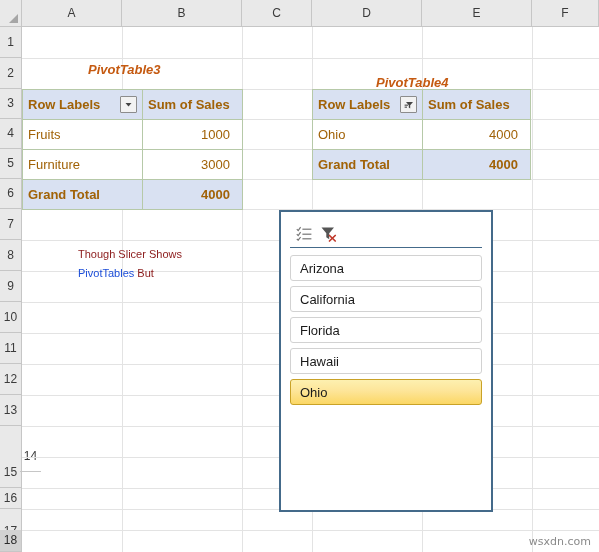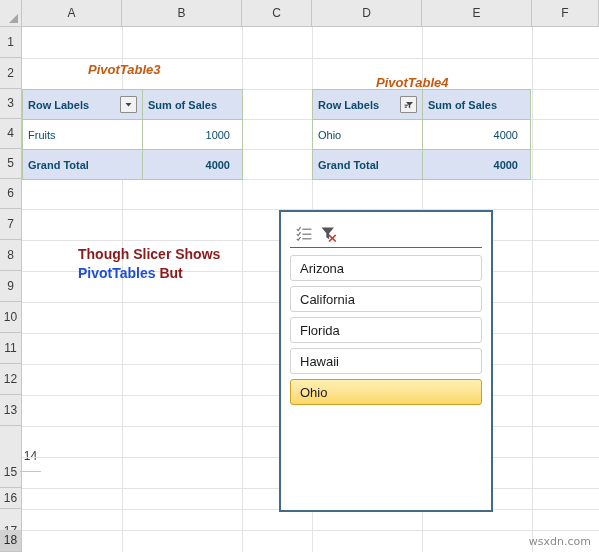--- a/index.html
+++ b/index.html
@@ -106,22 +106,22 @@
     font-size: 13px;
     font-weight: bold;
     font-style: italic;
     color: #c55a11;
     white-space: nowrap;
   }
 
   .pivot {
     position: absolute;
     border-collapse: collapse;
-    font-size: 11px;
-    color: #0c4a6e;
+    font-size: 13px;
+    color: #a16207;
     table-layout: fixed;
   }
   .pivot td {
     border: 1px solid #b6c9a8;
     height: 30px;
     padding: 0 5px;
     box-sizing: border-box;
     vertical-align: middle;
     white-space: nowrap;
     overflow: hidden;
@@ -156,22 +156,22 @@
     border-radius: 1px;
     display: inline-flex;
     align-items: center;
     justify-content: center;
     flex: none;
   }
 
   
   .note {
     position: absolute;
-    font-size: 14px;
-    font-weight: bold;
+    font-size: 11px;
+    font-weight: normal;
     line-height: 19px;
     color: #8b1a1a;
     white-space: nowrap;
   }
   .note .hl { color: #1d4ed8; }
 
   
   .slicer {
     position: absolute;
     background: #ffffff;
@@ -322,20 +322,24 @@
           </span>
         </span>
       </td>
       <td class="hdr">Sum of Sales</td>
     </tr>
     <tr>
       <td class="body">Fruits</td>
       <td class="body num">1000</td>
     </tr>
     <tr>
+      <td class="body">Furniture</td>
+      <td class="body num">3000</td>
+    </tr>
+    <tr>
       <td class="tot">Grand Total</td>
       <td class="tot num">4000</td>
     </tr>
   </tbody>
 </table>
 
 <div class="pt-title" style="left:376px; top:75px;">PivotTable4</div>
 
 <table class="pivot" id="pivot4" style="left:312px; top:89px;">
   <colgroup>

